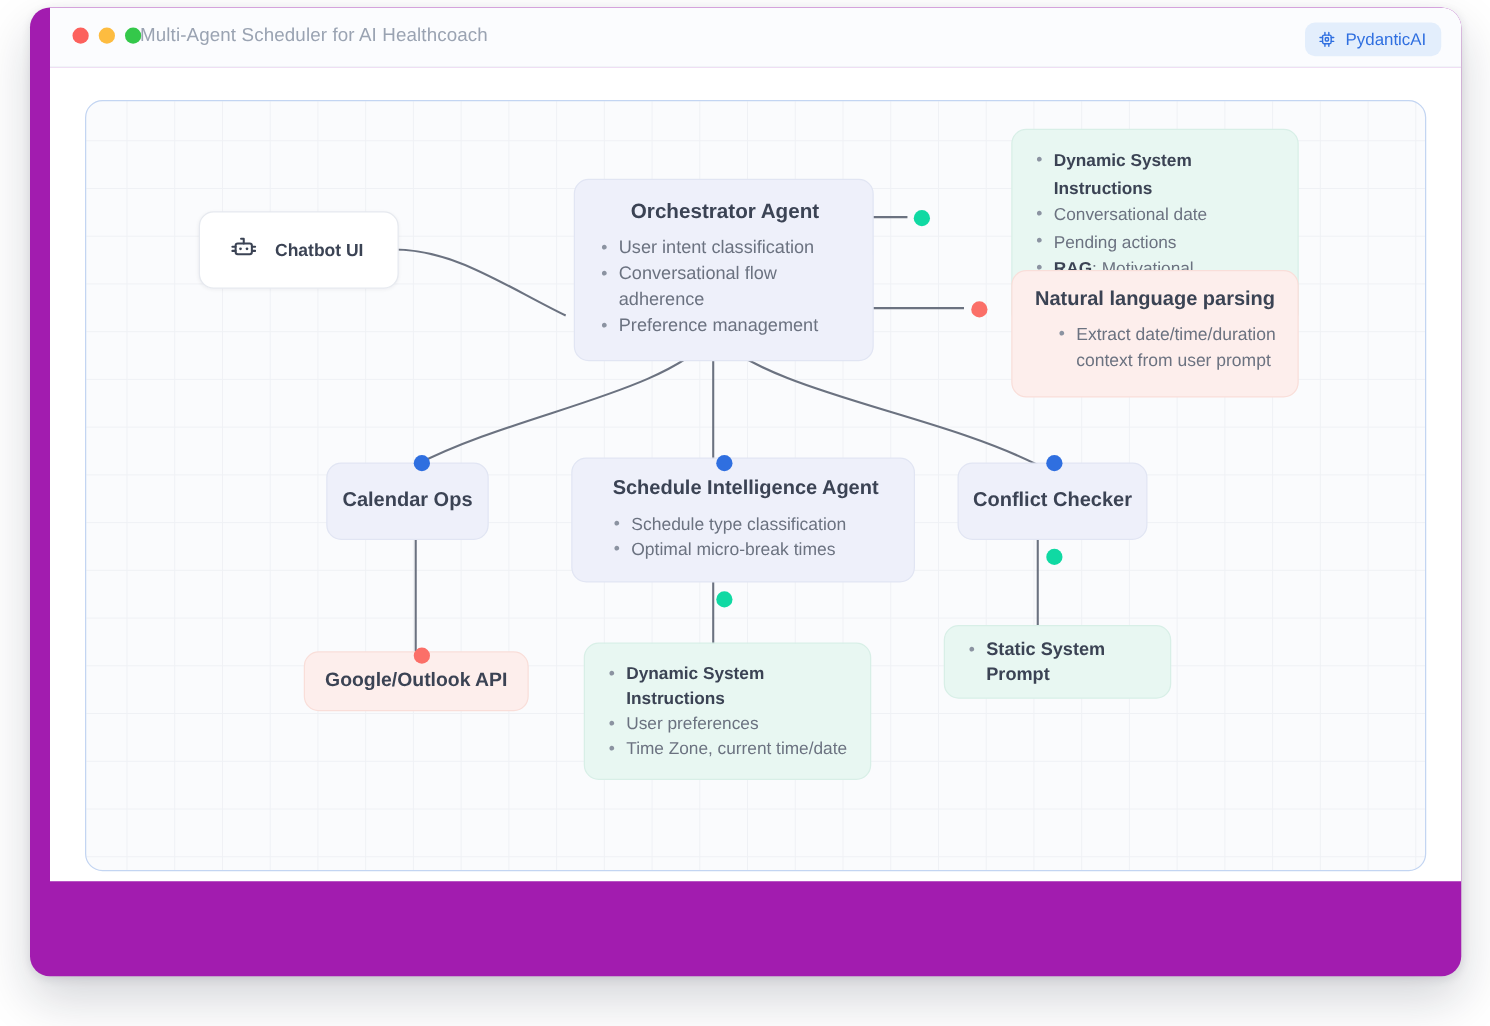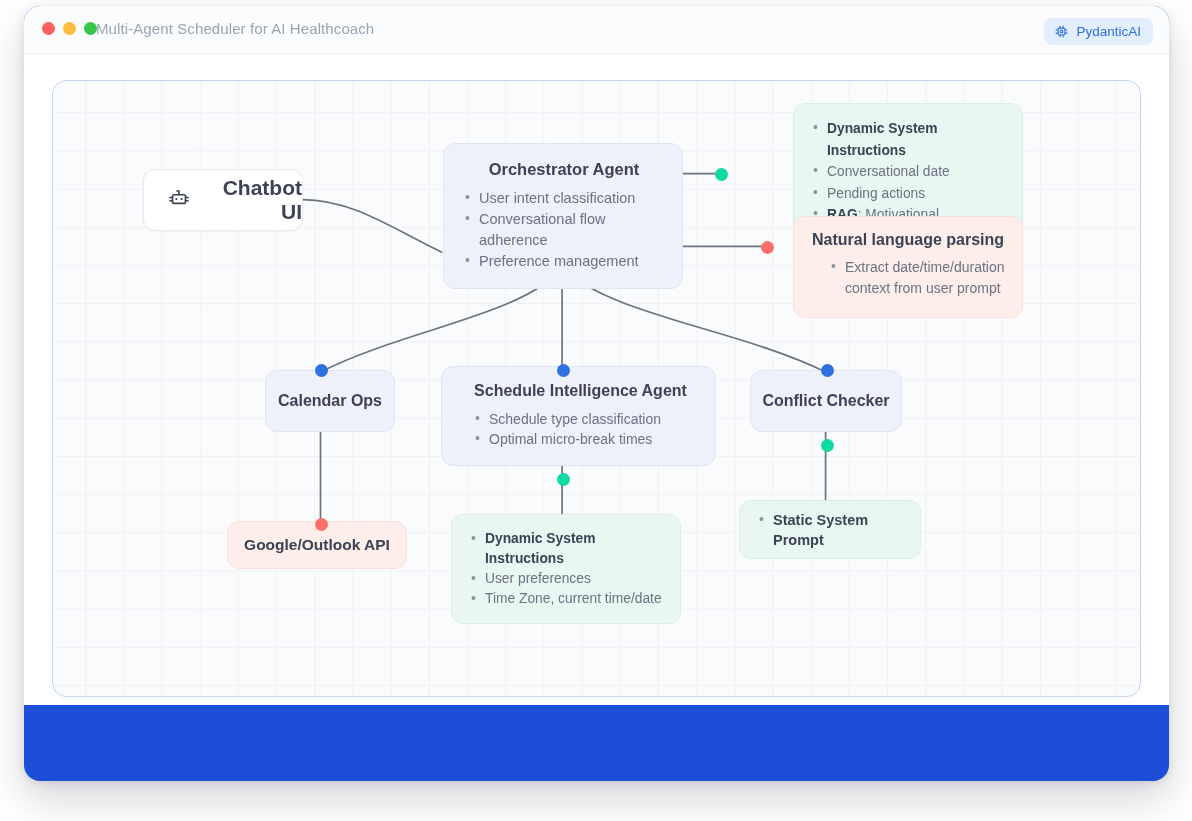--- a/index.html
+++ b/index.html
@@ -6,24 +6,25 @@
   html, body {
     width: 1192px; height: 821px;
     background: #ffffff;
     font-family: "Liberation Sans", sans-serif;
     overflow: hidden;
   }
   .window {
     position: absolute;
     left: 24px; top: 6px;
     width: 1145px; height: 775px;
-    background: #1d4ed8;
+    background: #a21caf;
     border-radius: 16px;
     box-shadow: 0 18px 40px rgba(15,23,42,0.18), 0 2px 8px rgba(15,23,42,0.10);
     overflow: hidden;
+    padding-left: 16px;
   }
   
   .titlebar {
     position: relative;
     height: 48px;
     background: #fbfcfe;
     border-bottom: 1px solid #eef1f6;
   }
   .traffic { position: absolute; left: 18px; top: 16px; display: flex; gap: 8px; }
   .dot-tl { width: 13px; height: 13px; border-radius: 50%; }
@@ -78,33 +79,33 @@
   .n-agent { background: #eef0fa; border: 1px solid #e1e5f3; }
   .n-ctx   { background: #e8f7f2; border: 1px solid #d8efe7; }
   .n-tool  { background: #fdeeec; border: 1px solid #f9ded9; }
   .n-plain { background: #ffffff; border: 1px solid #e6e9ef; }
 
   .chatbot {
     left: 90px; top: 88px; width: 160px; height: 62px;
     display: flex; align-items: center; gap: 12px; padding-left: 22px;
     box-shadow: 0 1px 3px rgba(15,23,42,0.05);
   }
-  .chatbot .node-title { font-size: 21px; text-align: right; }
+  .chatbot .node-title { font-size: 14px; }
   .orch { left: 390px; top: 62px; width: 240px; padding: 16px 18px 16px 20px; }
   .orch .node-title { font-size: 16.5px; text-align: center; margin-bottom: 9px; }
   .orch li { font-size: 14.5px; line-height: 21px; }
 
   .ctx-top { left: 740px; top: 22px; width: 230px; padding: 14px 16px 14px 18px; }
   .ctx-top li { font-size: 13.8px; line-height: 21.5px; }
 
   .nlp { left: 740px; top: 135px; width: 230px; padding: 14px 16px 18px 18px; }
   .nlp .node-title { font-size: 16px; margin-bottom: 8px; }
   .nlp li { font-size: 14px; line-height: 21px; margin-left: 18px; }
 
-  .cal { left: 212px; top: 289px; width: 130px; height: 62px;
+  .cal { left: 192px; top: 289px; width: 130px; height: 62px;
          display: flex; align-items: center; justify-content: center; }
   .cal .node-title { font-size: 16px; }
 
   .sched { left: 388px; top: 285px; width: 275px; padding: 15px 16px 16px 20px; }
   .sched .node-title { font-size: 16px; text-align: center; margin-bottom: 9px; }
   .sched li { font-size: 14px; line-height: 20px; margin-left: 12px; }
 
   .conf { left: 697px; top: 289px; width: 152px; height: 62px;
           display: flex; align-items: center; justify-content: center; }
   .conf .node-title { font-size: 16px; }

